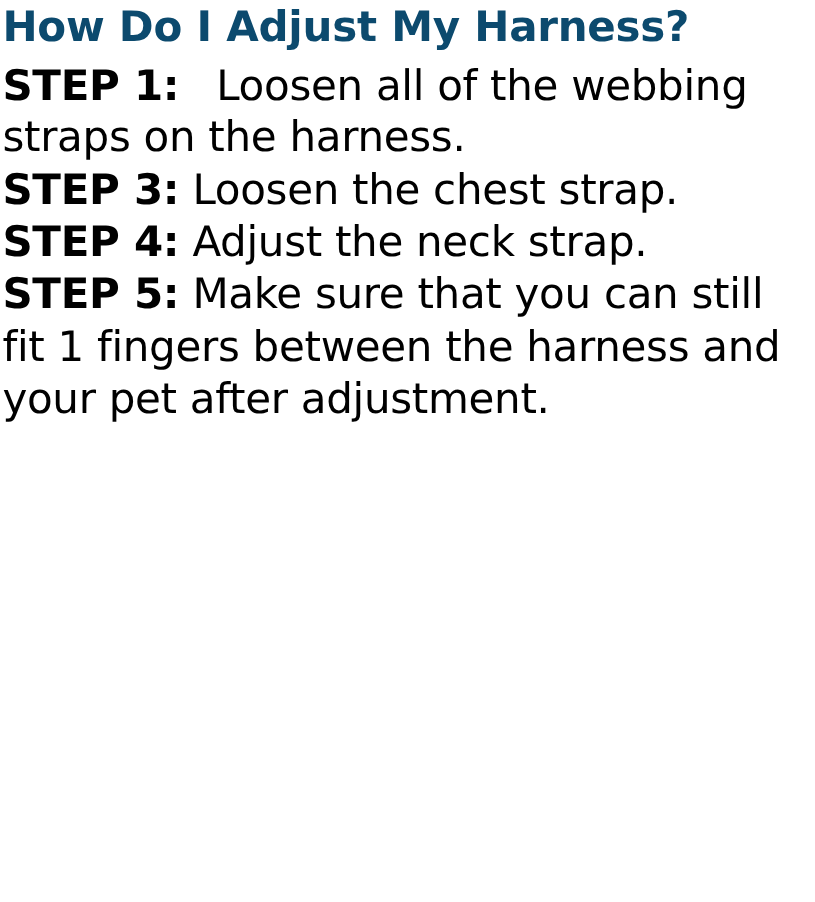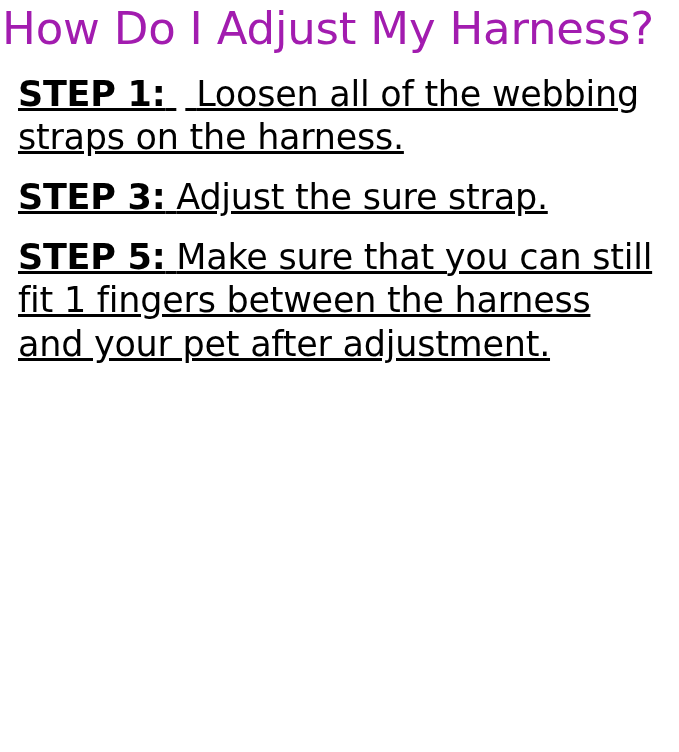--- a/index.html
+++ b/index.html
@@ -15,36 +15,35 @@
     color: #000000;
   }
   .page {
     width: 679px;
     height: 752px;
     box-sizing: border-box;
     padding: 0px 4px 0 2px;
     background: #ffffff;
   }
   .title {
-    font-size: 45px;
-    font-weight: normal;
-    color: #a21caf;
+    font-size: 35px;
+    font-weight: bold;
+    color: #0c4a6e;
     line-height: 1.22;
     letter-spacing: -0.2px;
     margin: 2px 0 6px 0;
     white-space: nowrap;
   }
   .steps {
     font-size: 35px;
     line-height: 1.245;
     letter-spacing: -0.25px;
   }
   .step {
-    margin: 16px;
-    text-decoration: underline;
+    margin: 0;
   }
   .step-label {
     font-weight: bold;
   }
   .step-text {
     font-weight: normal;
   }
   .gap-wide {
     display: inline-block;
     width: 9px;
@@ -61,23 +60,27 @@
 
     <p class="step">
       <span class="step-label">STEP 1:</span>
       <span class="gap-wide"></span>
       <span class="step-text">Loosen all of the webbing straps on the harness.</span>
     </p>
 
 
     <p class="step">
       <span class="step-label">STEP 3:</span>
-      <span class="step-text">Adjust the sure strap.</span>
+      <span class="step-text">Loosen the chest strap.</span>
     </p>
 
+    <p class="step">
+      <span class="step-label">STEP 4:</span>
+      <span class="step-text">Adjust the neck strap.</span>
+    </p>
 
     <p class="step">
       <span class="step-label">STEP 5:</span>
       <span class="step-text">Make sure that you can still fit 1 fingers between the harness and your pet after adjustment.</span>
     </p>
 
   </div>
 </div>
 
 </body></html>

